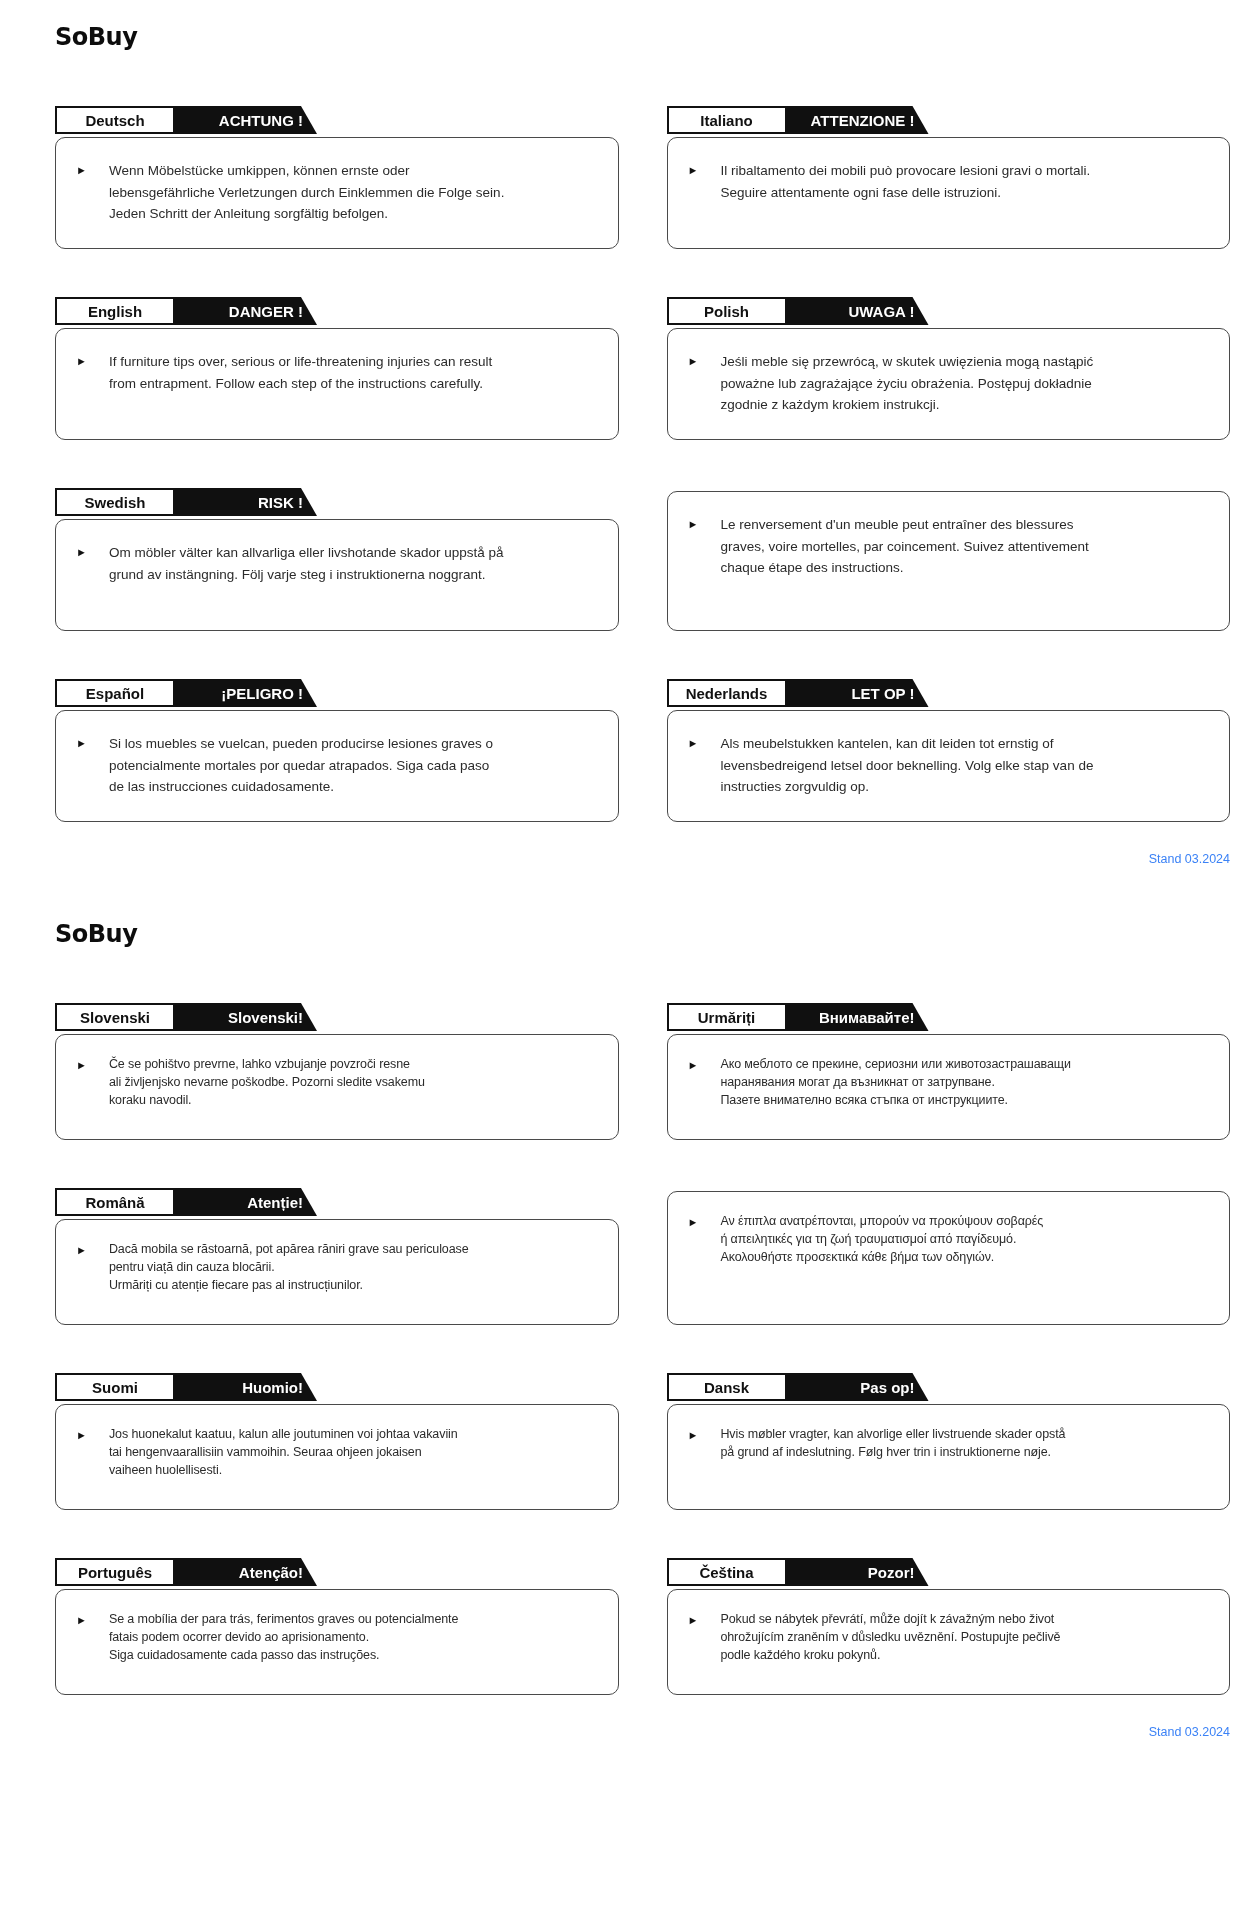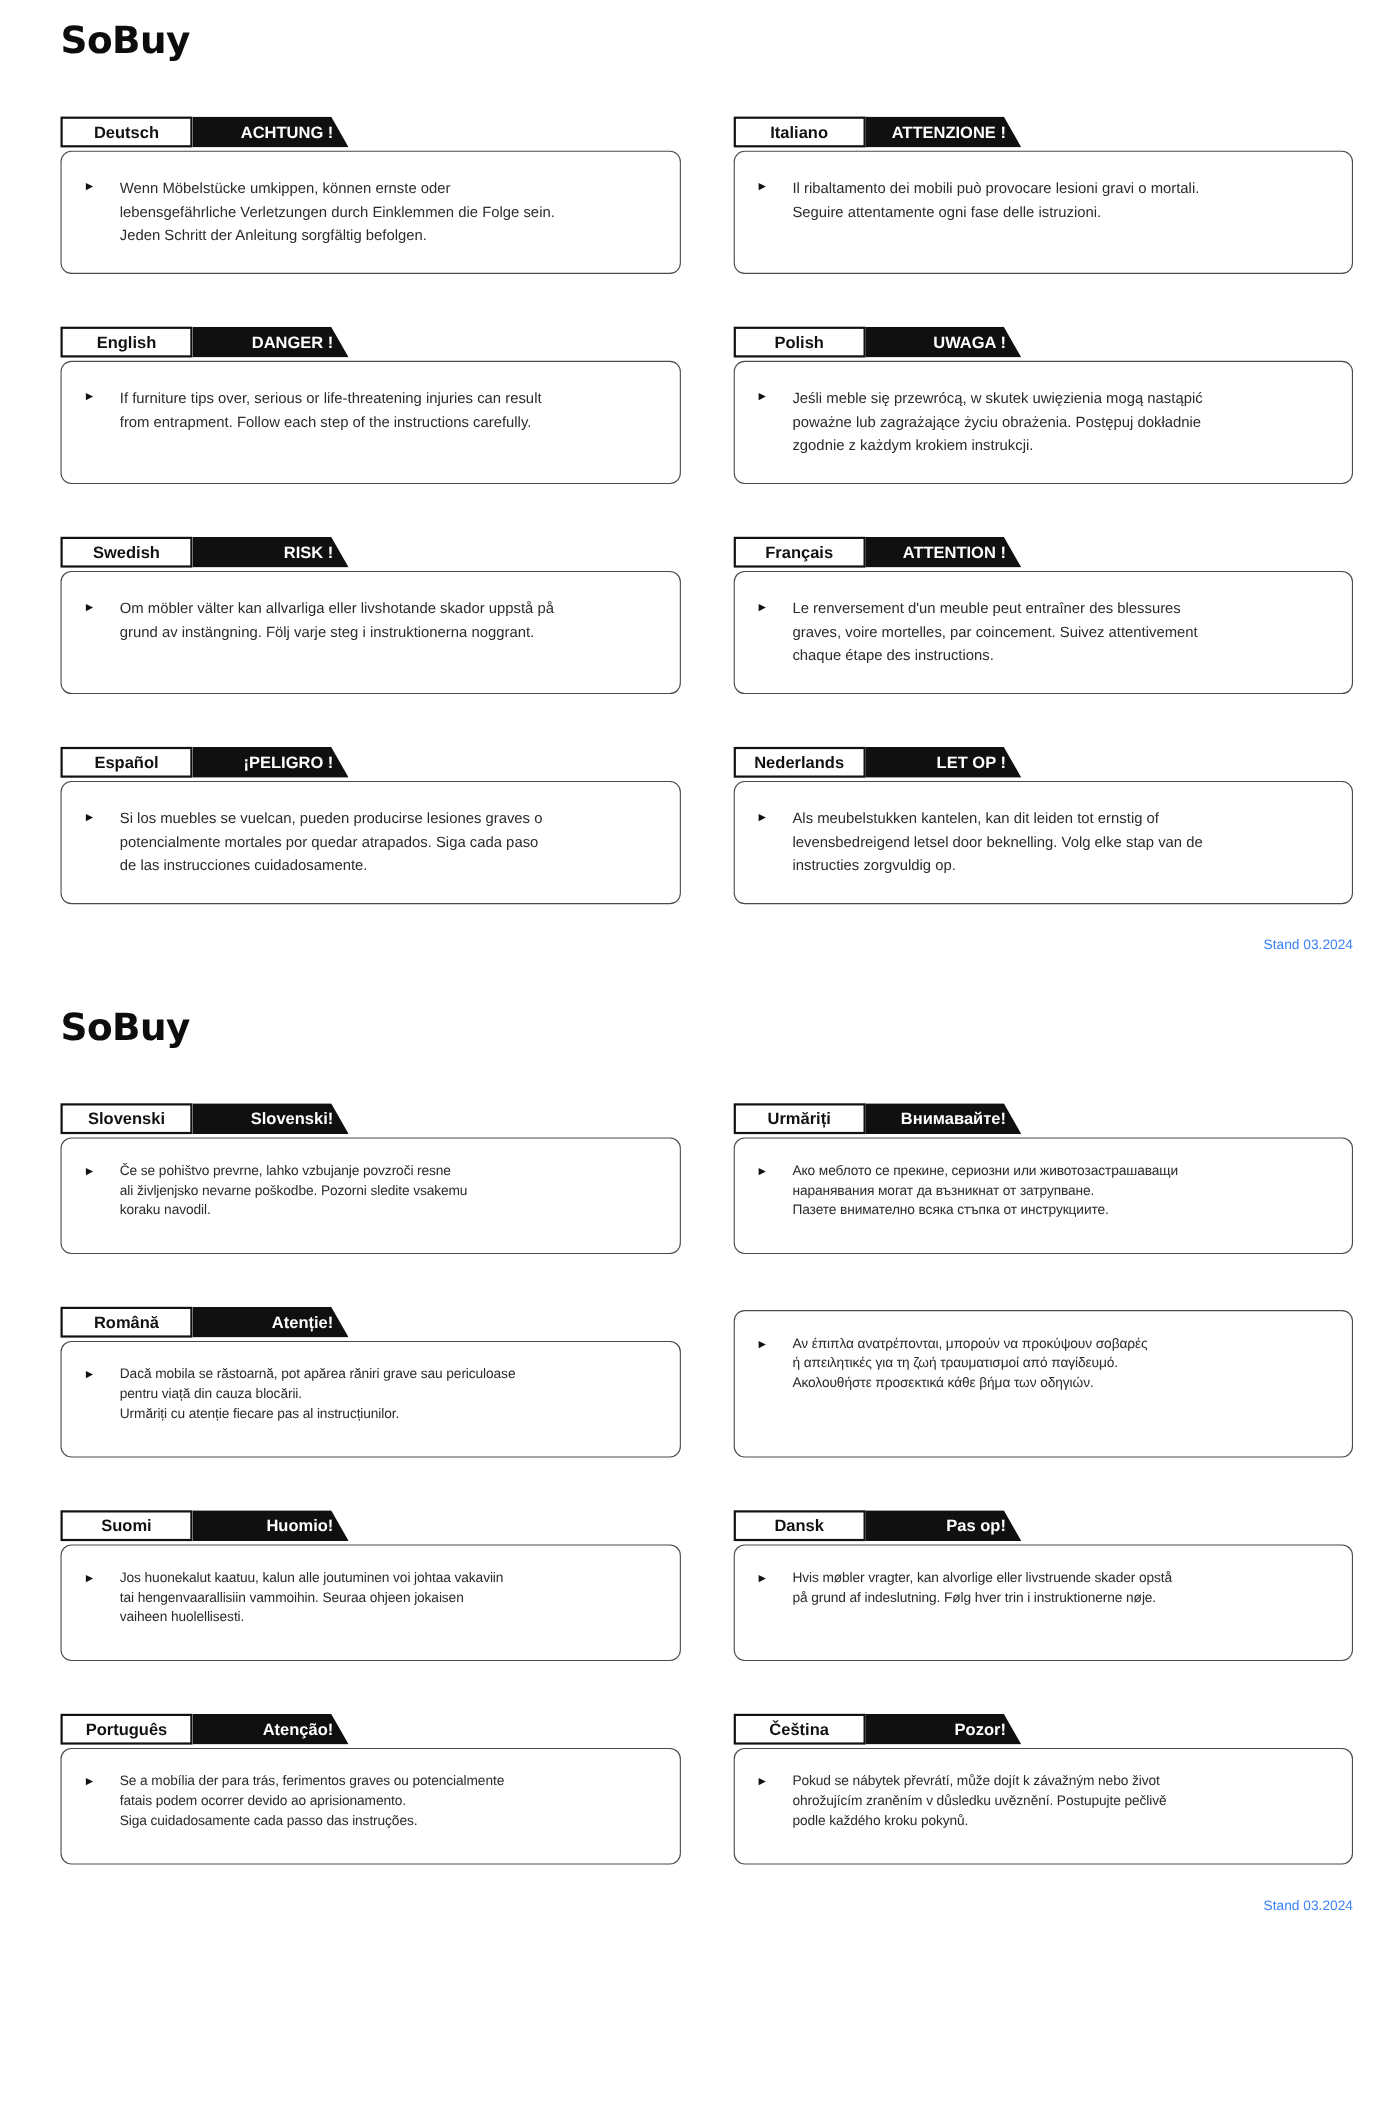--- a/index.html
+++ b/index.html
@@ -8,21 +8,21 @@
     width: 1260px;
     min-height: 1925px;
     font-family: "Liberation Sans", "DejaVu Sans", sans-serif;
     color: #222;
   }
   .sheet { padding: 16px 30px 140px 55px; }
 
   .logo {
     font-family: "DejaVu Sans", sans-serif;
     font-weight: bold;
-    font-size: 34px;
+    font-size: 24px;
     letter-spacing: -0.5px;
     color: #0d0d0d;
     height: 42px;
     line-height: 42px;
   }
   .logo.second { margin-top: 45px; }
 
   .grid {
     display: grid;
     grid-template-columns: 1fr 1fr;
@@ -187,28 +187,20 @@
           </div>
       </div>
       <div class="card-body">
         <span class="bullet">►</span>
         <p class="warning-text">Om möbler välter kan allvarliga eller livshotande skador uppstå på
 grund av instängning. Följ varje steg i instruktionerna noggrant.</p>
       </div>
     </div>
 
     <div class="card">
-      <div class="card-header">
-        <div class="lang-tab">
-            <span>Français</span>
-          </div>
-        <div class="banner">
-            <span>ATTENTION !</span>
-          </div>
-      </div>
       <div class="card-body">
         <span class="bullet">►</span>
         <p class="warning-text">Le renversement d'un meuble peut entraîner des blessures
 graves, voire mortelles, par coincement. Suivez attentivement
 chaque étape des instructions.</p>
       </div>
     </div>
 
     <div class="card">
       <div class="card-header">

